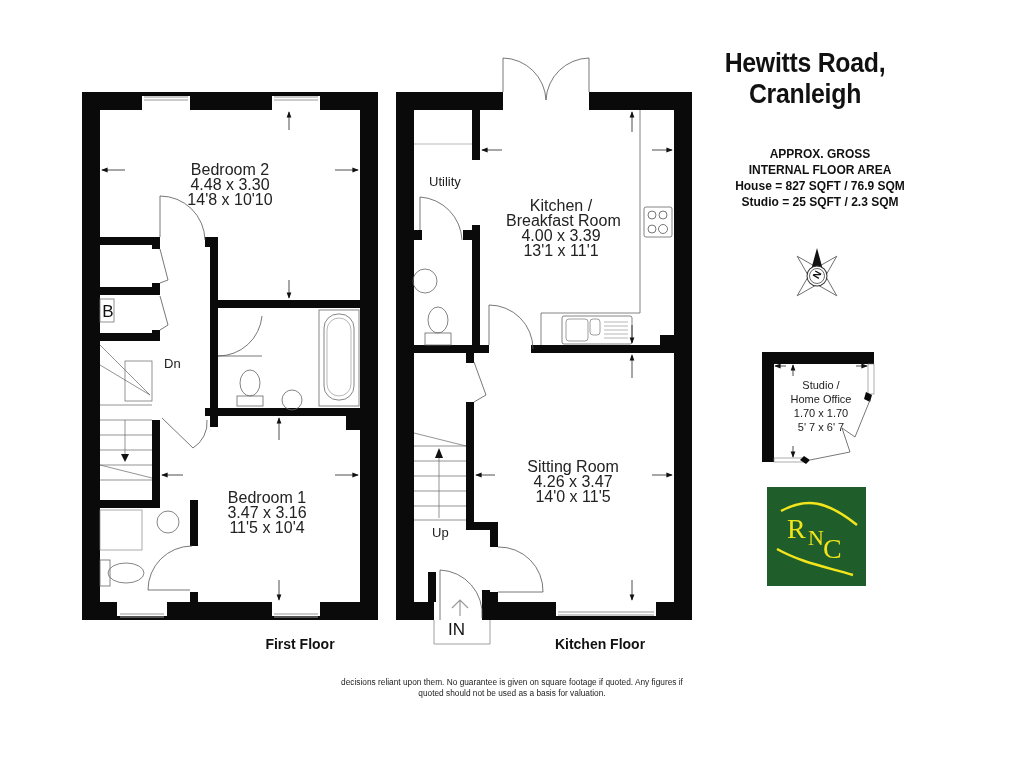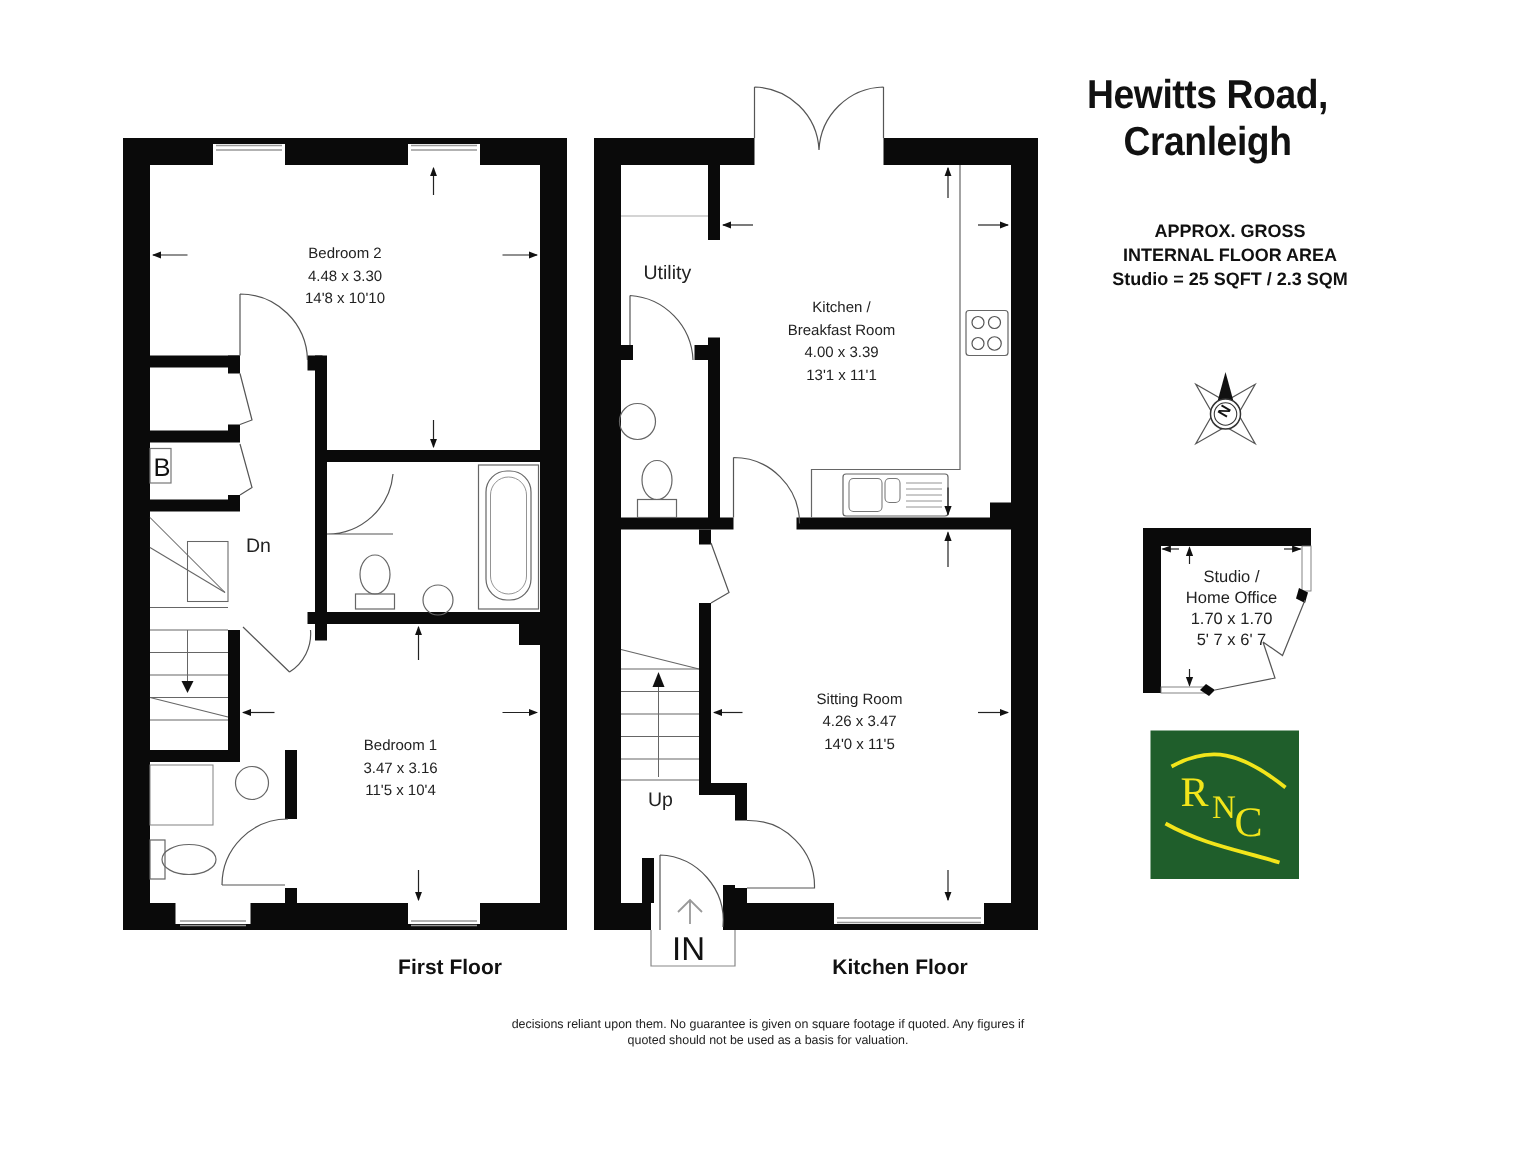--- a/index.html
+++ b/index.html
@@ -1,21 +1,21 @@
 <!DOCTYPE html>
 <html><head>
 <meta charset="utf-8">
 <style>
   html, body { margin:0; padding:0; background:#ffffff; }
   body { width:1024px; height:768px; position:relative; overflow:hidden; font-family:"Liberation Sans", sans-serif; color:#111; }
   .abs { position:absolute; }
   .title { left:660px; top:48px; width:290px; text-align:center; font-size:27px; font-weight:bold; letter-spacing:-0.3px; transform:scaleX(0.92); transform-origin:center; }
   .area { left:720px; top:146px; width:200px; text-align:center; font-size:12px; font-weight:bold; line-height:16px; }
   .area div { white-space:nowrap; }
-  .room-label { text-align:center; font-size:10px; line-height:15px; color:#222; white-space:nowrap; }
+  .room-label { text-align:center; font-size:16px; line-height:15px; color:#222; white-space:nowrap; }
   .floor-label { font-size:14px; font-weight:bold; text-align:center; }
   .disclaimer { left:160px; top:677px; width:704px; text-align:center; font-size:8.3px; line-height:11px; color:#222; }
   .logo { left:767px; top:487px; width:99px; height:99px; background:#1f5e2b; }
   .small-label { font-size:13px; color:#222; white-space:nowrap; }
   svg { position:absolute; left:0; top:0; }
 </style>
 </head>
 <body>
 
 <svg width="1024" height="768" viewBox="0 0 1024 768">
@@ -215,20 +215,21 @@
     <path d="M6,-6 L28,0 L6,6 Z" fill="#111" transform="rotate(-45)"></path>
     <circle r="10" fill="#fff" stroke="#333" stroke-width="1"></circle>
     <circle r="7.5" fill="none" stroke="#333" stroke-width="0.7"></circle>
   </g>
 </svg>
 
 <div class="abs title">Hewitts Road, Cranleigh</div>
 <div class="abs area">
   <div>APPROX. GROSS</div>
   <div>INTERNAL FLOOR AREA</div>
+  <div>House = 827 SQFT / 76.9 SQM</div>
   <div>Studio = 25 SQFT / 2.3 SQM</div>
 </div>
 
 <div class="abs room-label" style="left:175px; top:162px; width:110px;">
   <div>Bedroom 2</div>
   <div>4.48 x 3.30</div>
   <div>14'8 x 10'10</div>
 </div>
 <div class="abs room-label" style="left:222px; top:490px; width:90px;">
   <div>Bedroom 1</div>
@@ -245,21 +246,21 @@
   <div>Breakfast Room</div>
   <div>4.00 x 3.39</div>
   <div>13'1 x 11'1</div>
 </div>
 <div class="abs room-label" style="left:523px; top:459px; width:100px;">
   <div>Sitting Room</div>
   <div>4.26 x 3.47</div>
   <div>14'0 x 11'5</div>
 </div>
 <div class="abs small-label" style="left:432px; top:525px;">Up</div>
-<div class="abs" style="left:448px; top:620px; font-size:22px;">IN</div>
+<div class="abs" style="left:448px; top:620px; font-size:17px;">IN</div>
 <div class="abs floor-label" style="left:540px; top:636px; width:120px;">Kitchen Floor</div>
 
 <div class="abs room-label" style="left:772px; top:378px; width:98px; font-size:11px; line-height:14px;">
   <div>Studio /</div>
   <div>Home Office</div>
   <div>1.70 x 1.70</div>
   <div>5' 7 x 6' 7</div>
 </div>
 
 <div class="abs" style="left:811px; top:269px; width:12px; text-align:center; font-size:10px; font-weight:bold; transform:rotate(-60deg);">N</div>

